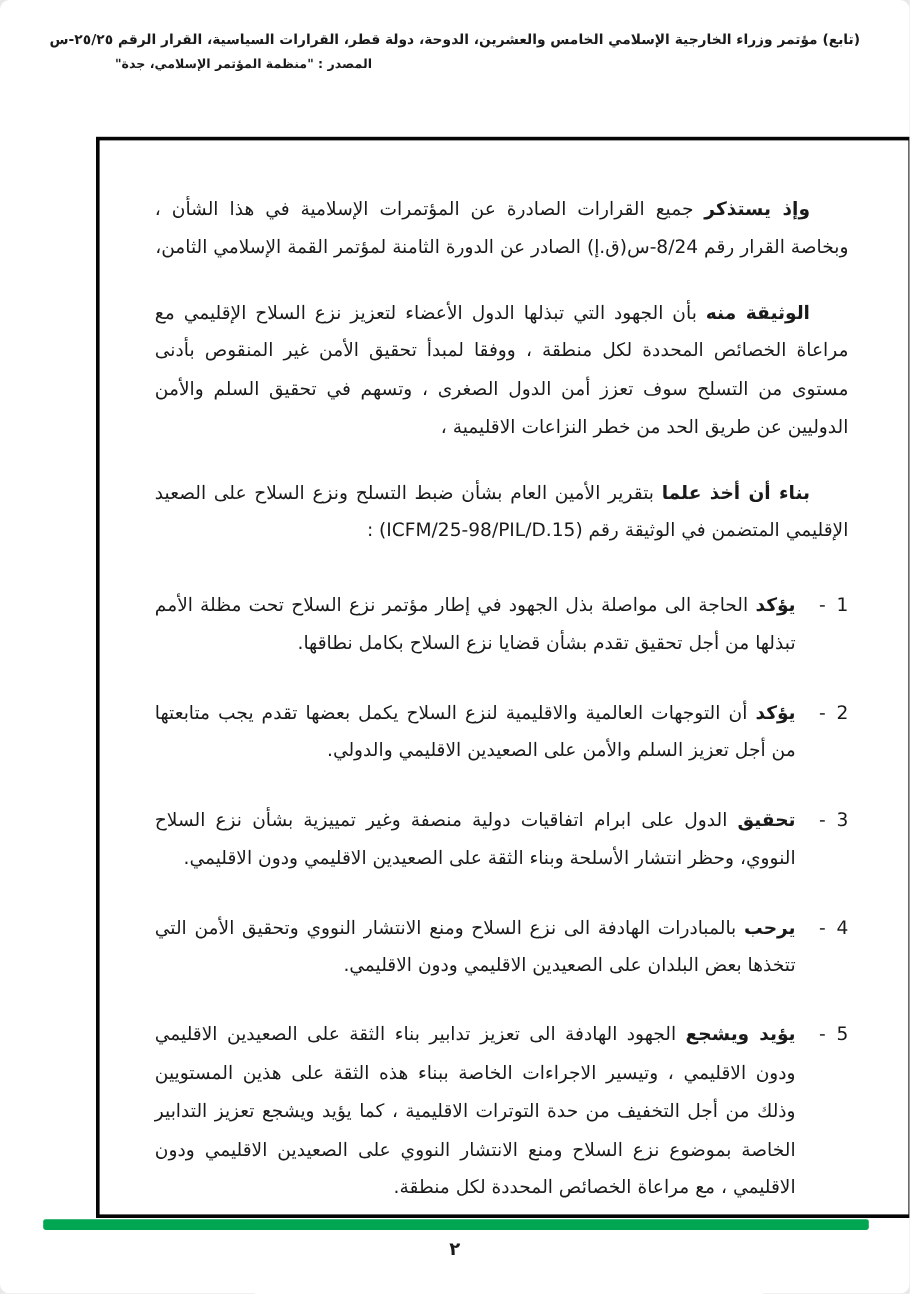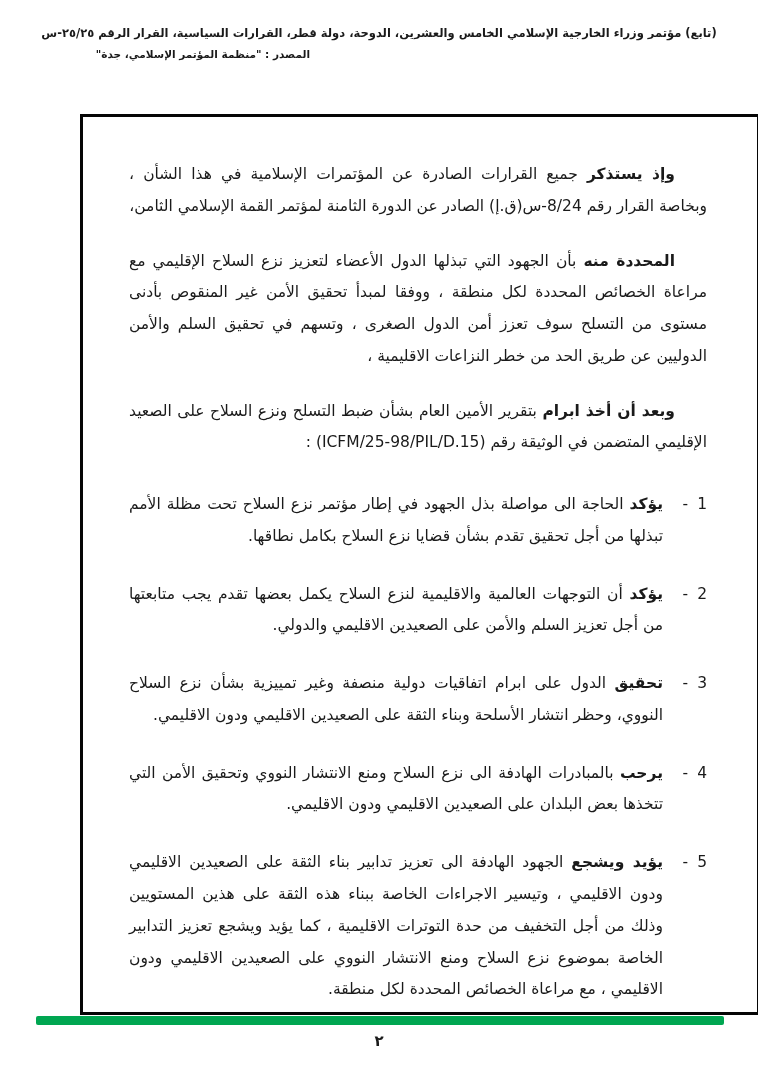--- a/index.html
+++ b/index.html
@@ -9,20 +9,21 @@
     color: #1a1a1a;
   }
   .page {
     position: relative;
     width: 758px;
     height: 1078px;
     margin: 0 auto;
     background: #ffffff;
     direction: rtl;
     overflow: hidden;
+    border-radius: 8px;
   }
   
   .page-header {
     position: absolute;
     top: 26px;
     left: 40px;
     right: 40px;
   }
   .header-line1 {
     text-align: center;
@@ -106,23 +107,23 @@
 
   <header class="page-header">
     <div class="header-line1">(تابع) مؤتمر وزراء الخارجية الإسلامي الخامس والعشرين، الدوحة، دولة قطر، القرارات السياسية، القرار الرقم ٢٥/٢٥-س</div>
     <div class="header-line2">المصدر :  "منظمة المؤتمر الإسلامي، جدة"</div>
   </header>
 
   <main class="content-box">
 
     <p class="para"><strong class="lead">وإذ يستذكر</strong><span> جميع القرارات الصادرة عن المؤتمرات الإسلامية في هذا الشأن ، وبخاصة القرار رقم 8/24-س(ق.إ) الصادر عن الدورة الثامنة لمؤتمر القمة الإسلامي الثامن،</span></p>
 
-    <p class="para"><strong class="lead">المحددة منه</strong><span> بأن الجهود التي تبذلها الدول الأعضاء لتعزيز نزع السلاح الإقليمي مع مراعاة الخصائص المحددة لكل منطقة ، ووفقا لمبدأ تحقيق الأمن غير المنقوص بأدنى مستوى من التسلح سوف تعزز أمن الدول الصغرى ، وتسهم في تحقيق السلم والأمن الدوليين عن طريق الحد من خطر النزاعات الاقليمية ،</span></p>
+    <p class="para"><strong class="lead">الوثيقة منه</strong><span> بأن الجهود التي تبذلها الدول الأعضاء لتعزيز نزع السلاح الإقليمي مع مراعاة الخصائص المحددة لكل منطقة ، ووفقا لمبدأ تحقيق الأمن غير المنقوص بأدنى مستوى من التسلح سوف تعزز أمن الدول الصغرى ، وتسهم في تحقيق السلم والأمن الدوليين عن طريق الحد من خطر النزاعات الاقليمية ،</span></p>
 
-    <p class="para"><strong class="lead">وبعد أن أخذ ابرام</strong><span> بتقرير الأمين العام بشأن ضبط التسلح ونزع السلاح على الصعيد الإقليمي المتضمن في الوثيقة رقم (ICFM/25-98/PIL/D.15) :</span></p>
+    <p class="para"><strong class="lead">بناء أن أخذ علما</strong><span> بتقرير الأمين العام بشأن ضبط التسلح ونزع السلاح على الصعيد الإقليمي المتضمن في الوثيقة رقم (ICFM/25-98/PIL/D.15) :</span></p>
 
     <div class="items">
 
       <div class="item">
         <span class="item-marker">
             <span>1</span>
             <span>-</span>
           </span>
         <span class="item-body"><strong class="lead">يؤكد</strong><span> الحاجة الى مواصلة بذل الجهود في  إطار مؤتمر نزع السلاح تحت مظلة الأمم تبذلها من أجل تحقيق تقدم بشأن قضايا نزع السلاح بكامل نطاقها.</span></span>
       </div>

